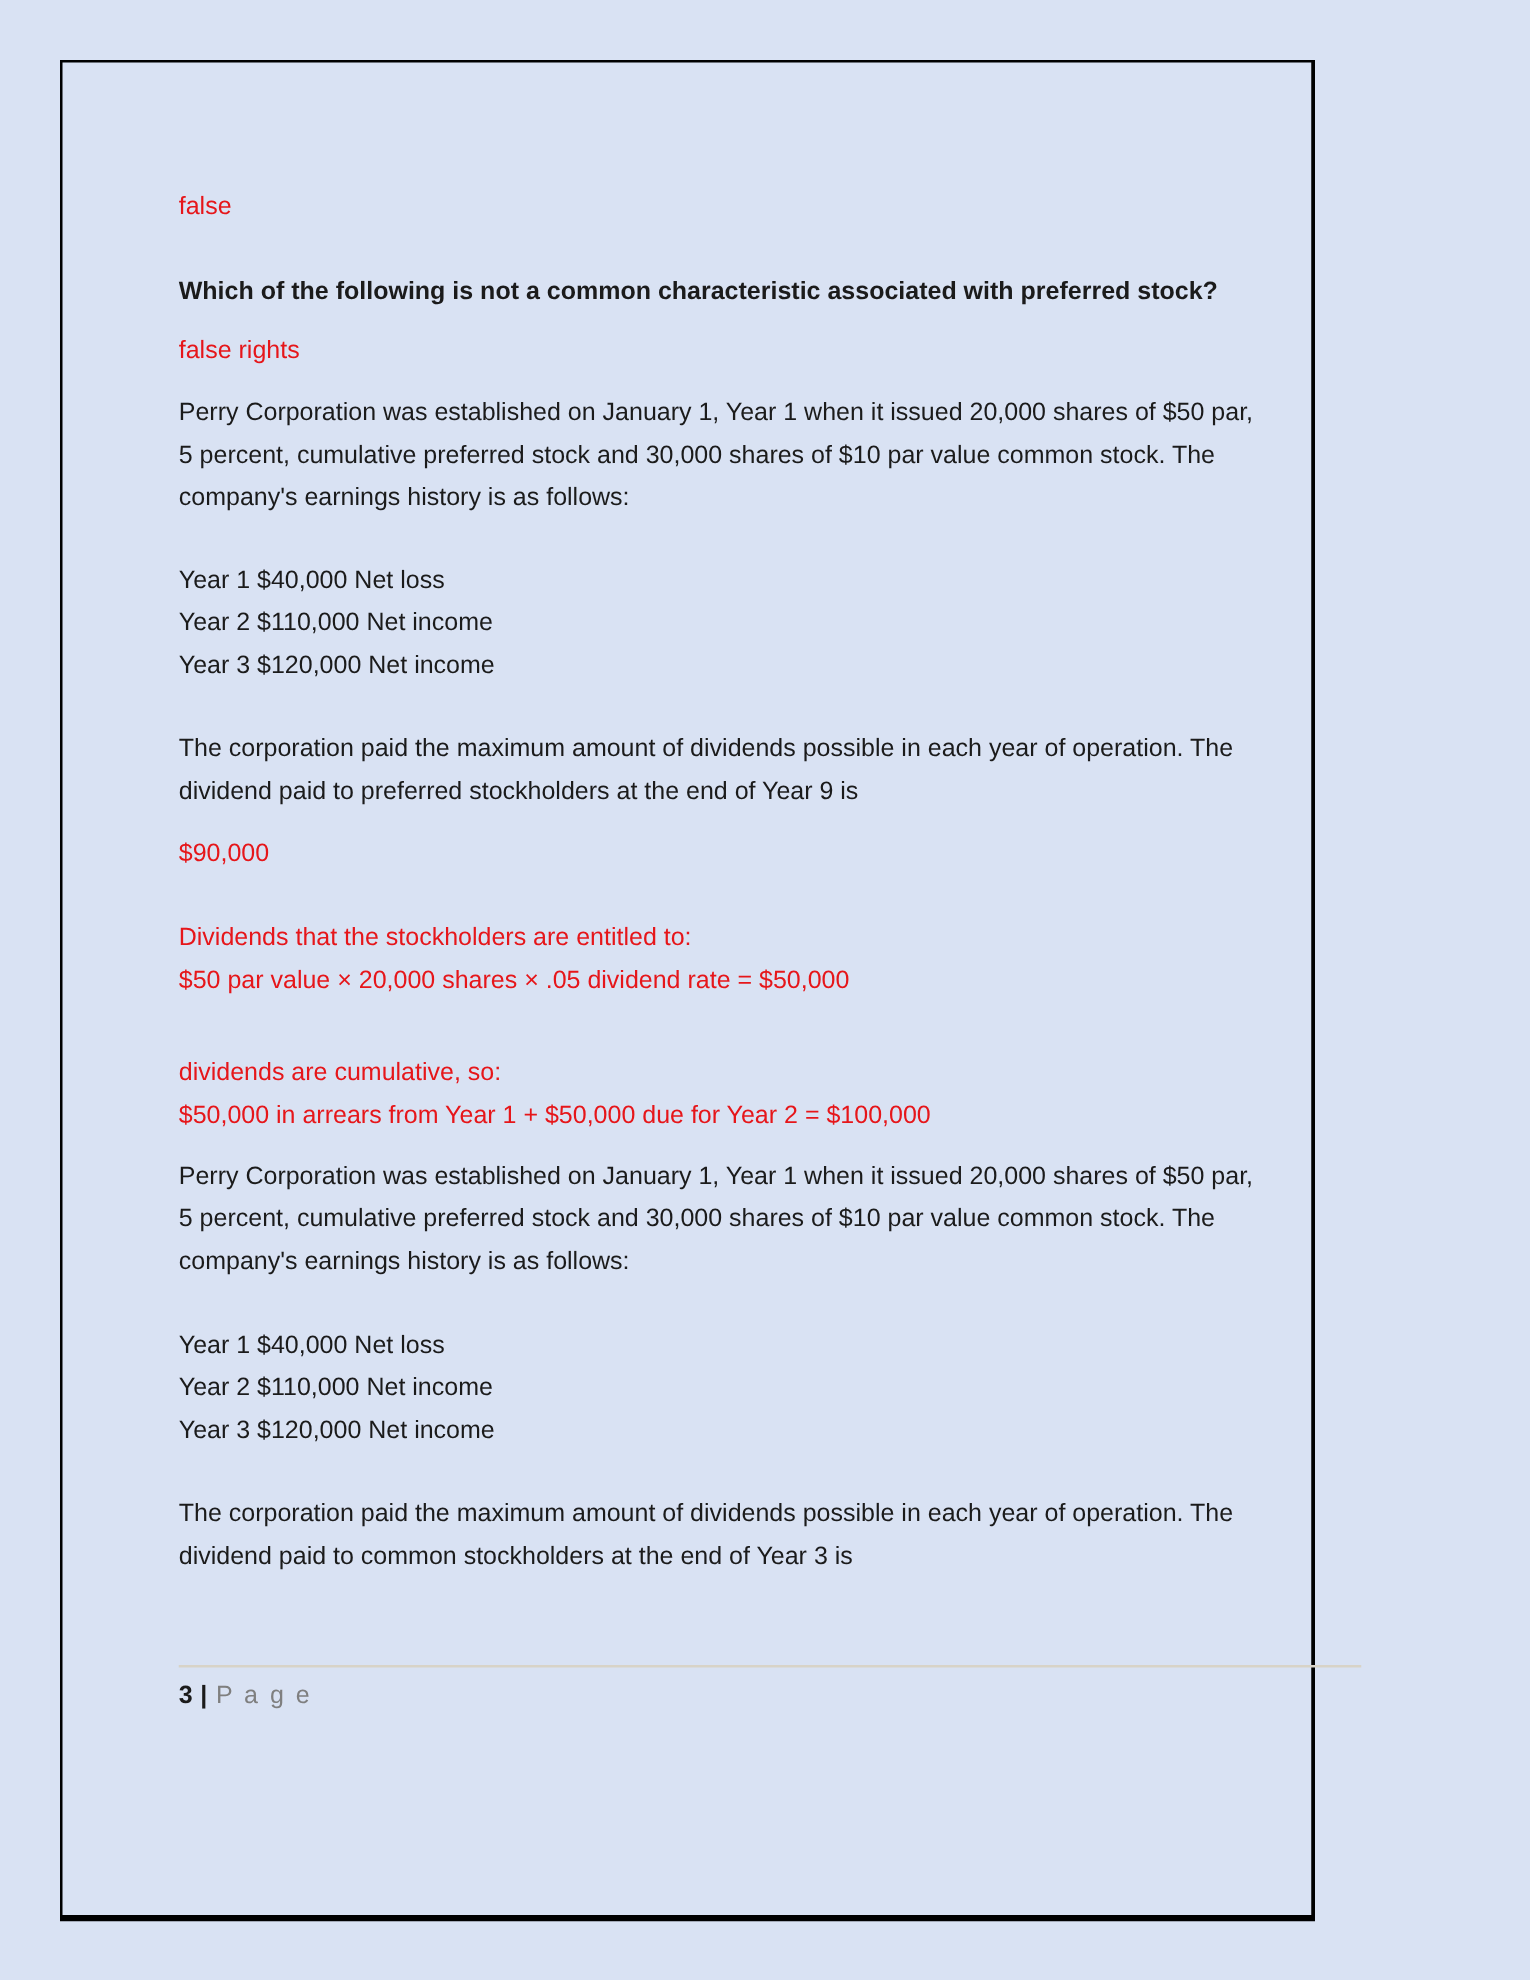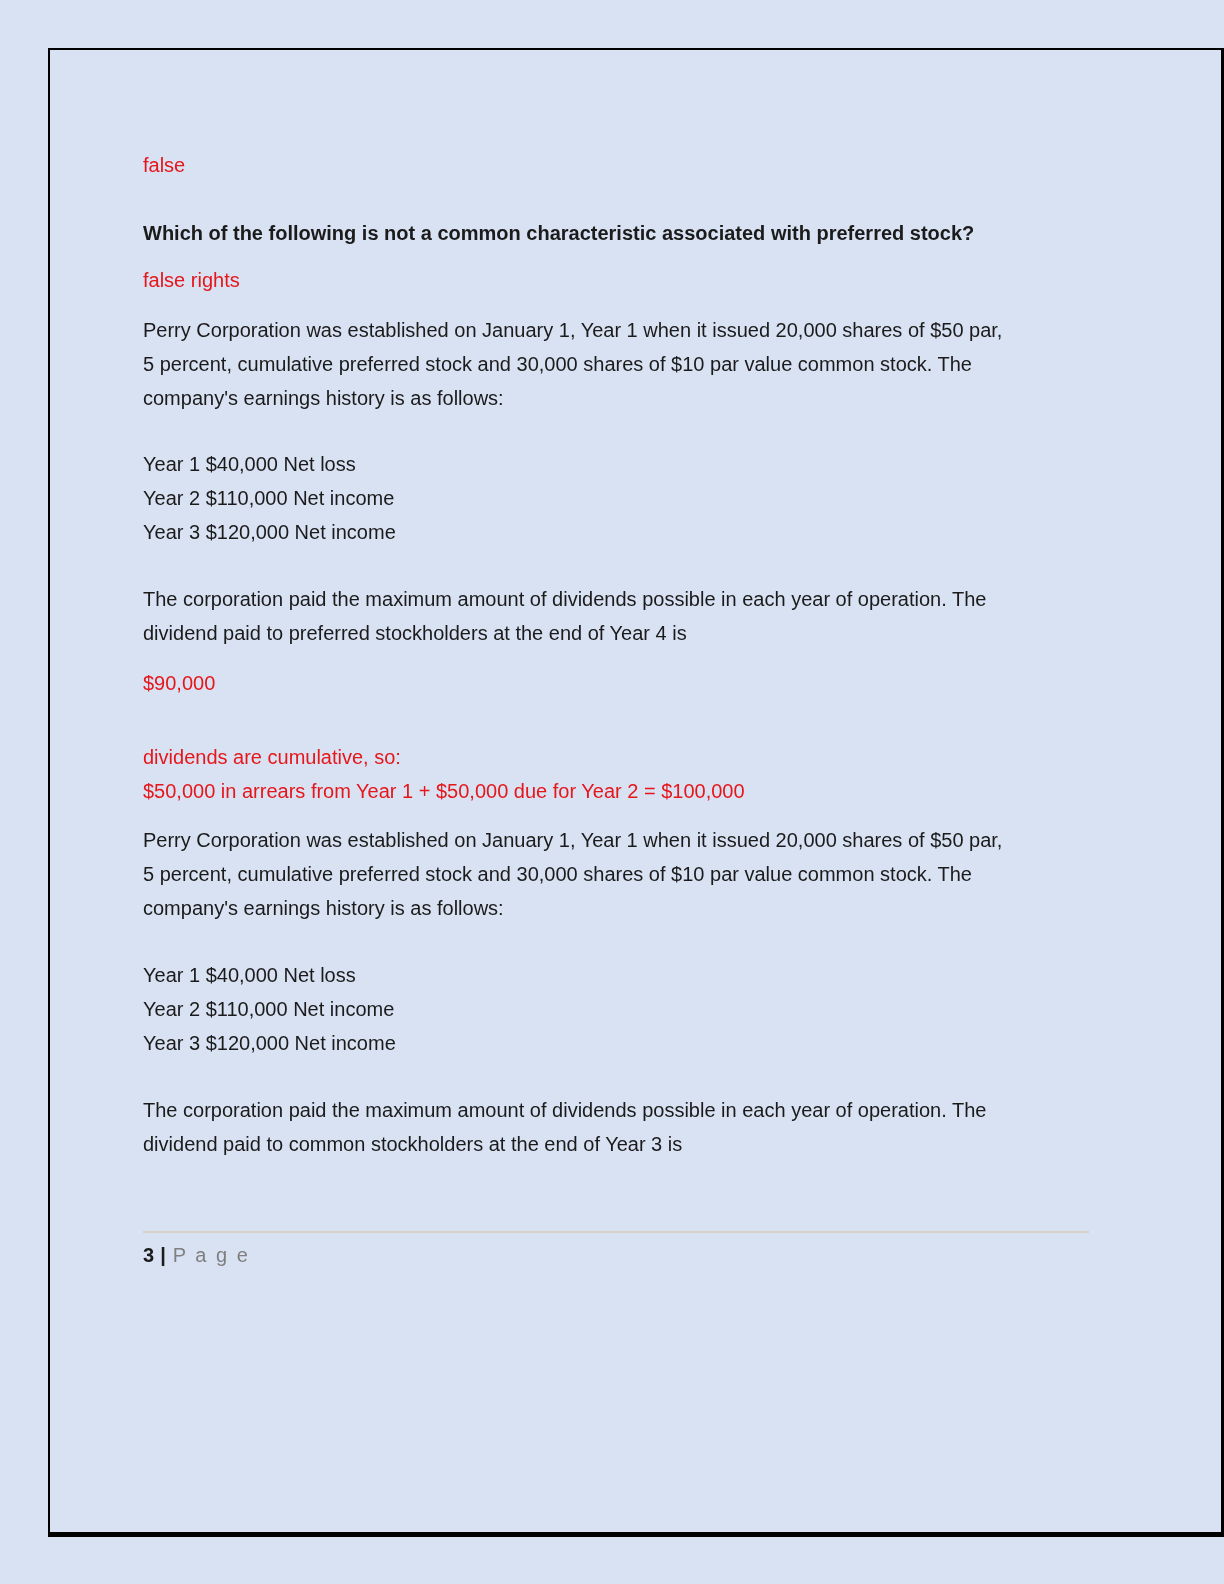--- a/index.html
+++ b/index.html
@@ -11,21 +11,21 @@
   }
   *{box-sizing:border-box;}
   html,body{margin:0;padding:0;}
   body{
     width:1224px;height:1584px;position:relative;overflow:hidden;
     background:var(--bg);
     font-family:"Liberation Sans","DejaVu Sans",sans-serif;
     color:var(--ink);
   }
   .page-frame{
-    position:absolute;left:48px;top:48px;width:1176px;height:1489px;
+    position:absolute;left:48px;top:48px;width:1004px;height:1489px;
     border-style:solid;border-color:#000;
     border-width:2px 3px 5px 2px;
     background:var(--bg);
   }
   .doc-body{
     position:absolute;left:93px;top:98px;width:960px;
   }
   .block{margin:0;}
   .line{
     font-size:20px;line-height:34px;white-space:nowrap;
@@ -78,24 +78,28 @@
           <div class="line">5 percent, cumulative preferred stock and 30,000 shares of $10 par value common stock. The</div>
           <div class="line">company's earnings history is as follows:</div>
         </div>
         <div class="block b4 black">
           <div class="line">Year 1 $40,000 Net loss</div>
           <div class="line">Year 2 $110,000 Net income</div>
           <div class="line">Year 3 $120,000 Net income</div>
         </div>
         <div class="block b5 black">
           <div class="line">The corporation paid the maximum amount of dividends possible in each year of operation. The</div>
-          <div class="line">dividend paid to preferred stockholders at the end of Year 4 is</div>
+          <div class="line">dividend paid to preferred stockholders at the end of Year 9 is</div>
         </div>
         <div class="block b6 red">
           <div class="line">$90,000</div>
+        </div>
+        <div class="block b7 red">
+          <div class="line">Dividends that the stockholders are entitled to:</div>
+          <div class="line">$50 par value × 20,000 shares × .05 dividend rate = $50,000</div>
         </div>
         <div class="block b8 red">
           <div class="line">dividends are cumulative, so:</div>
           <div class="line">$50,000 in arrears from Year 1 + $50,000 due for Year 2 = $100,000</div>
         </div>
         <div class="block b11 black">
           <div class="line">Perry Corporation was established on January 1, Year 1 when it issued 20,000 shares of $50 par,</div>
           <div class="line">5 percent, cumulative preferred stock and 30,000 shares of $10 par value common stock. The</div>
           <div class="line">company's earnings history is as follows:</div>
         </div>

